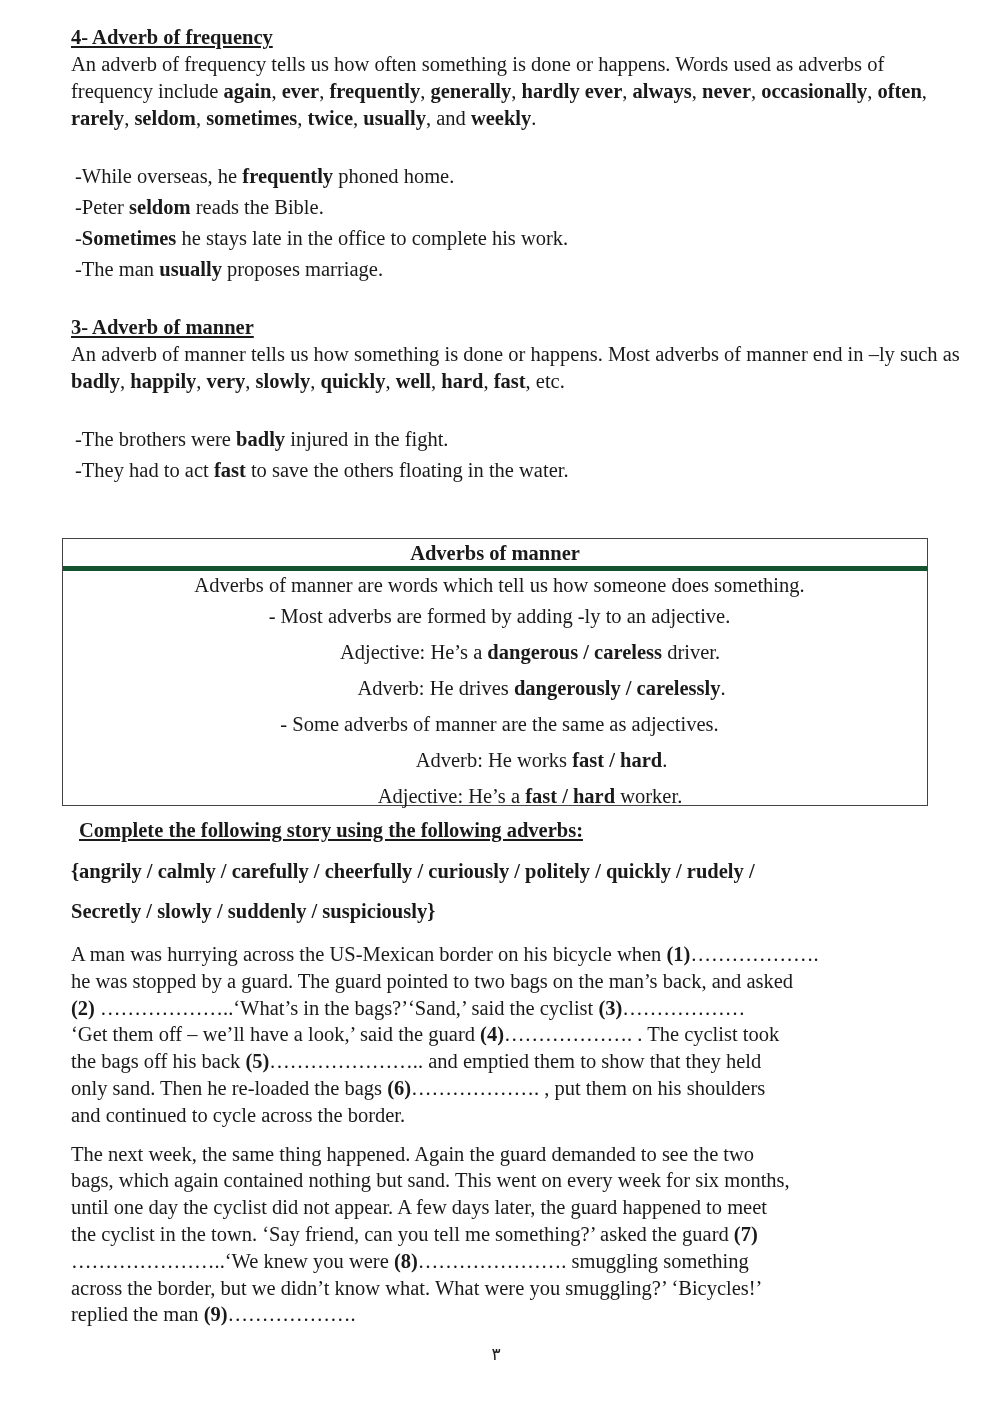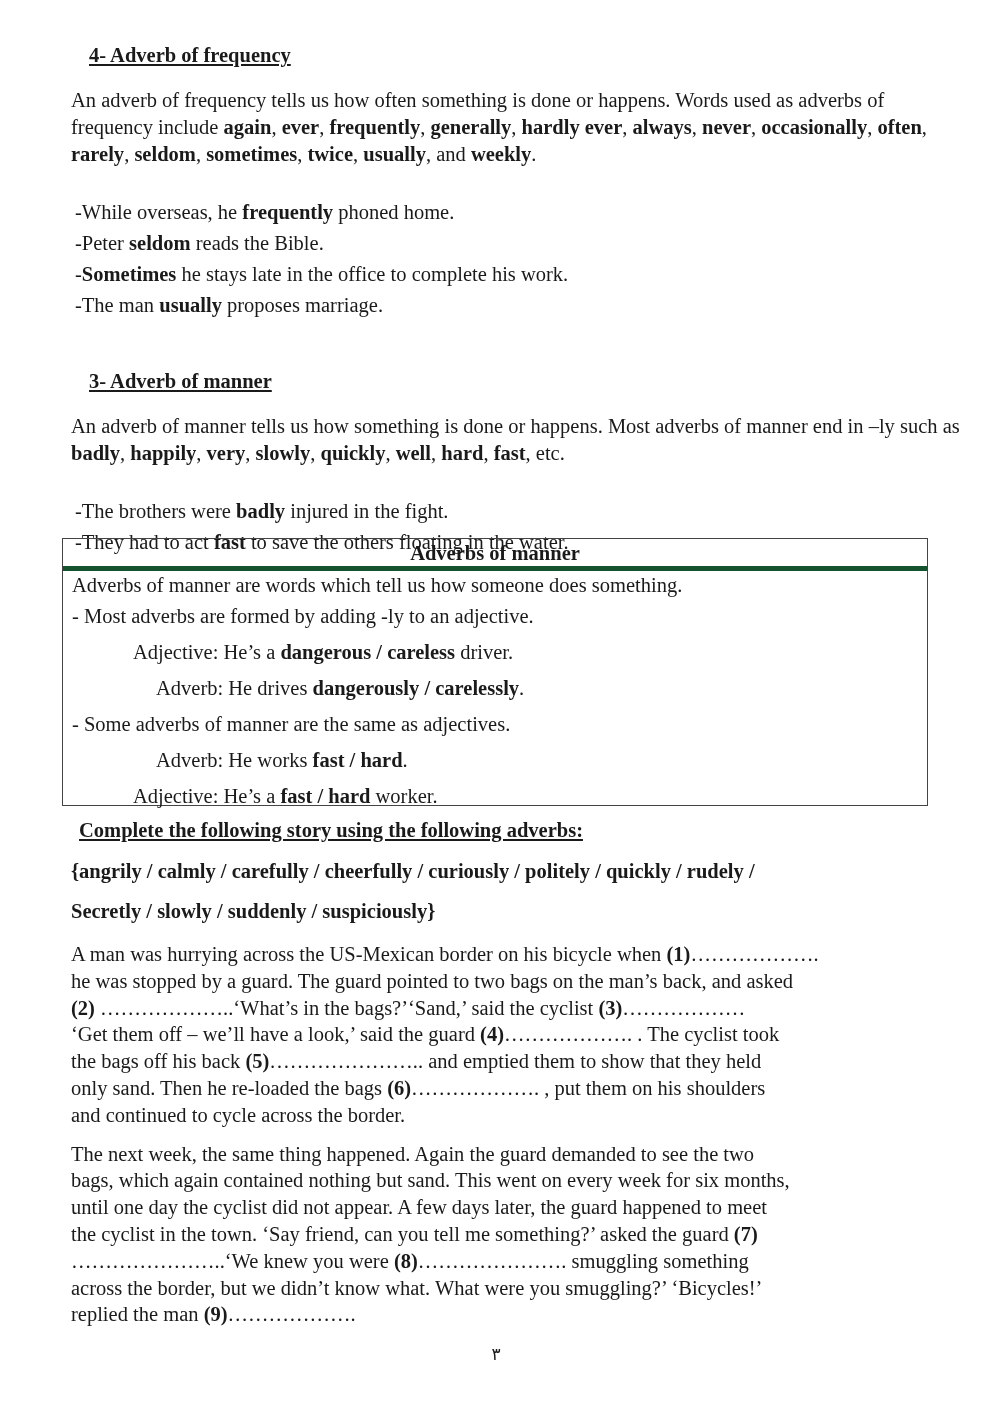--- a/index.html
+++ b/index.html
@@ -1,28 +1,28 @@
 <!DOCTYPE html>
 <html><head>
 <meta charset="utf-8">
 <style>
   html, body { margin: 0; padding: 0; background: #ffffff; }
   body { width: 992px; height: 1403px; position: relative; overflow: hidden;
          font-family: "Liberation Serif", "DejaVu Serif", serif; color: #1a1a1a; font-size: 20.5px; }
   .page { position: absolute; left: 71px; top: 24px; width: 890px; }
-  .heading { font-weight: bold; text-decoration: underline; line-height: 27px; margin: 18px; }
+  .heading { font-weight: bold; text-decoration: underline; line-height: 27px; margin: 0; }
   .para { line-height: 27px; margin: 0; }
   .gap { height: 27px; }
   .ex { line-height: 27px; margin: 4px; }
   b { font-weight: bold; }
   .box { position: absolute; left: 62px; top: 538px; width: 866px; height: 268px;
          border: 1px solid #444; box-sizing: border-box; }
   .box-title { text-align: center; font-weight: bold; height: 27px; line-height: 28px;
                border-bottom: 5px solid #14532d; }
-  .box-row { height: 36px; line-height: 30px; padding-left: 9px; white-space: nowrap; }
+  .box-row { height: 36px; line-height: 30px; padding-left: 9px; white-space: nowrap; text-align: center; }
   .box-row.first { height: 30px; line-height: 28px; }
   .indent1 { padding-left: 70px; }
   .indent2 { padding-left: 93px; }
   .task { position: absolute; left: 71px; top: 809px; width: 880px; }
   .task-title { font-weight: bold; text-decoration: underline; line-height: 26px; margin: 8px; }
   .word-list { font-weight: bold; line-height: 40px; margin: 8px 0 0 0; }
   .story { line-height: 26.8px; margin: 10px 0 0 0; }
   .story2 { line-height: 26.8px; margin: 12px 0 0 0; }
   .page-num { position: absolute; left: 0; width: 992px; top: 1344px; text-align: center;
               font-family: "DejaVu Sans", sans-serif; font-size: 17px; }

